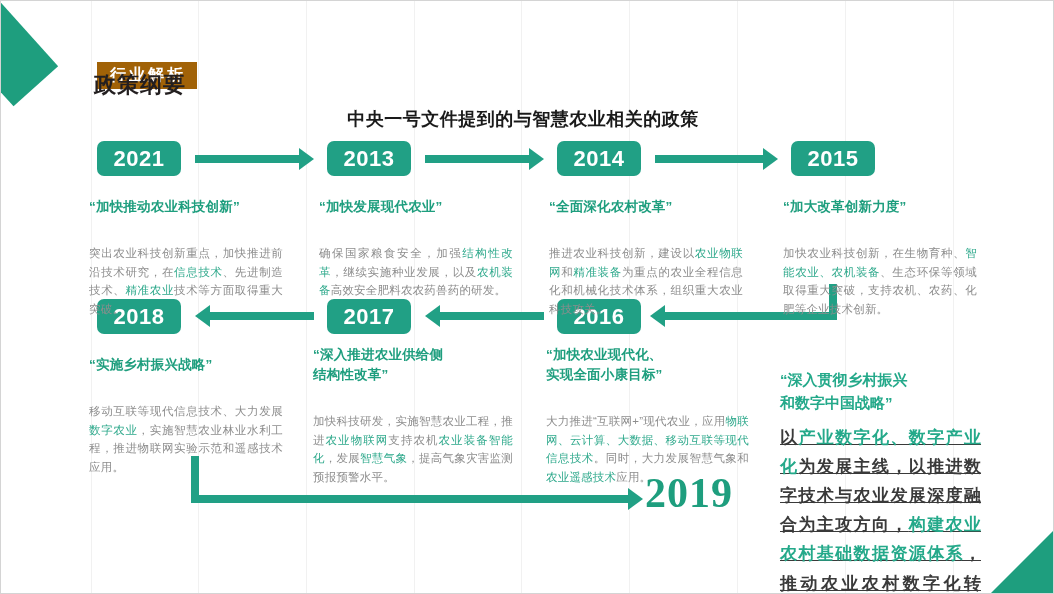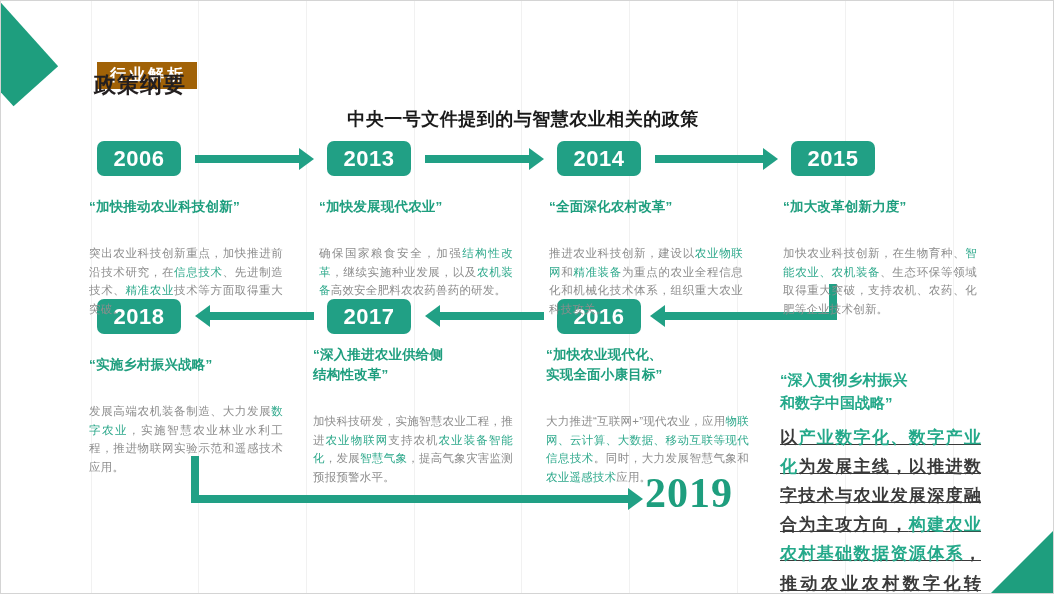--- a/index.html
+++ b/index.html
@@ -132,21 +132,21 @@
   <div class="guide" style="left:520px"></div>
   <div class="guide" style="left:628px"></div>
   <div class="guide" style="left:736px"></div>
   <div class="guide" style="left:844px"></div>
   <div class="guide" style="left:952px"></div>
 
   <div class="tag">行业解析</div>
   <div class="page-title">政策纲要</div>
   <div class="chart-title">中央一号文件提到的与智慧农业相关的政策</div>
 
-  <div class="badge" style="left:96px;top:140px">2006</div>
+  <div class="badge" style="left:96px;top:140px">2021</div>
   <div class="badge" style="left:326px;top:140px">2013</div>
   <div class="badge" style="left:556px;top:140px">2014</div>
   <div class="badge" style="left:790px;top:140px">2015</div>
 
   <div class="arrow-r" style="left:194px;top:147px;width:119px">
     <div class="shaft" style="width:104px"></div>
       <div class="head" style="left:104px"></div>
   </div>
   <div class="arrow-r" style="left:424px;top:147px;width:119px">
     <div class="shaft" style="width:104px"></div>
@@ -198,21 +198,21 @@
     <div class="body"><span>推进农业科技创新，建设以</span><em>农业物联网</em><span>和</span><em>精准装备</em><span>为重点的农业全程信息化和机械化技术体系，组织重大农业科技攻关。</span></div>
   </div>
 
   <div class="block" style="left:782px;top:196px">
     <div class="head">“加大改革创新力度”</div>
     <div class="body"><span>加快农业科技创新，在生物育种、</span><em>智能农业、农机装备</em><span>、生态环保等领域取得重大突破，支持农机、农药、化肥等企业技术创新。</span></div>
   </div>
 
   <div class="block" style="left:88px;top:354px">
     <div class="head">“实施乡村振兴战略”</div>
-    <div class="body"><span>发展高端农机装备制造、大力发展</span><em>数字农业</em><span>，实施智慧农业林业水利工程，推进物联网实验示范和遥感技术应用。</span></div>
+    <div class="body"><span>移动互联等现代信息技术、大力发展</span><em>数字农业</em><span>，实施智慧农业林业水利工程，推进物联网实验示范和遥感技术应用。</span></div>
   </div>
 
   <div class="block" style="left:312px;top:344px;width:200px">
     <div class="head" style="white-space: pre-line;">“深入推进农业供给侧
 结构性改革”</div>
     <div class="body"><span>加快科技研发，实施智慧农业工程，推进</span><em>农业物联网</em><span>支持农机</span><em>农业装备智能化</em><span>，发展</span><em>智慧气象</em><span>，提高气象灾害监测预报预警水平。</span></div>
   </div>
 
   <div class="block" style="left:545px;top:344px;width:203px">
     <div class="head" style="white-space: pre-line;">“加快农业现代化、

